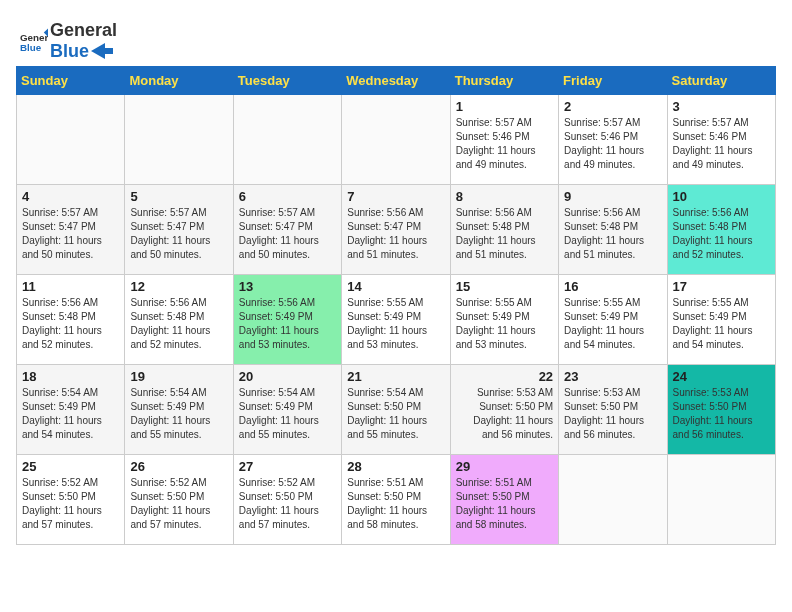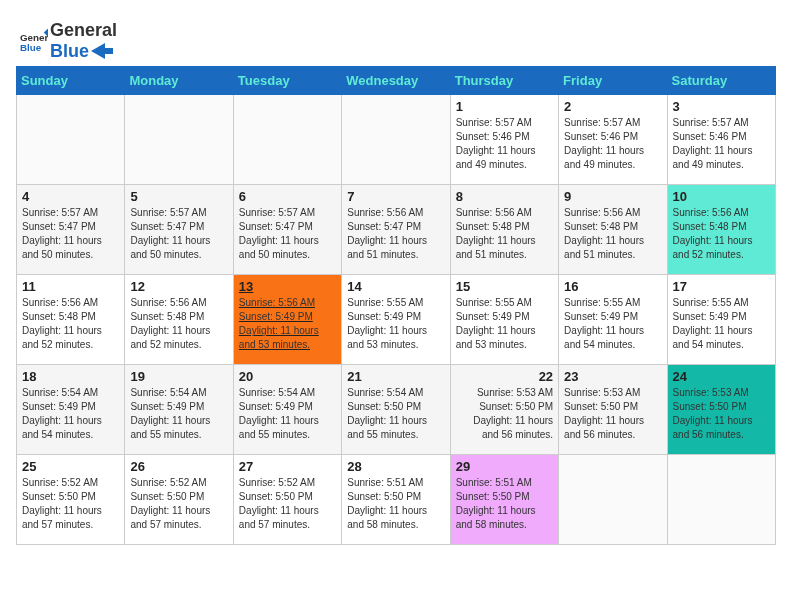--- a/index.html
+++ b/index.html
@@ -38,21 +38,21 @@
       color: #555;
     }
     table {
       width: 100%;
       border-collapse: collapse;
       margin: 0 6px;
       width: calc(100% - 12px);
     }
     th {
       background-color: #1a6bbf;
-      color: #5eead4;
+      color: #fde047;
       font-size: 13px;
       font-weight: bold;
       padding: 6px 4px;
       text-align: left;
       border: 1px solid #1a6bbf;
     }
     td {
       vertical-align: top;
       border: 1px solid #ccc;
       padding: 4px 5px;
@@ -172,21 +172,21 @@
       </tr>
       <tr>
         <td style="background-color: rgb(255, 255, 255);">
           <div class="day-num">11</div>
           <div class="day-info">Sunrise: 5:56 AM<br>Sunset: 5:48 PM<br>Daylight: 11 hours and 52 minutes.</div>
         </td>
         <td style="background-color: rgb(255, 255, 255);">
           <div class="day-num">12</div>
           <div class="day-info">Sunrise: 5:56 AM<br>Sunset: 5:48 PM<br>Daylight: 11 hours and 52 minutes.</div>
         </td>
-        <td style="background-color: #f97316; text-decoration: underline;">
+        <td style="background-color: #86efac;">
           <div class="day-num">13</div>
           <div class="day-info">Sunrise: 5:56 AM<br>Sunset: 5:49 PM<br>Daylight: 11 hours and 53 minutes.</div>
         </td>
         <td style="background-color: rgb(255, 255, 255);">
           <div class="day-num">14</div>
           <div class="day-info">Sunrise: 5:55 AM<br>Sunset: 5:49 PM<br>Daylight: 11 hours and 53 minutes.</div>
         </td>
         <td style="background-color: rgb(255, 255, 255);">
           <div class="day-num">15</div>
           <div class="day-info">Sunrise: 5:55 AM<br>Sunset: 5:49 PM<br>Daylight: 11 hours and 53 minutes.</div>

